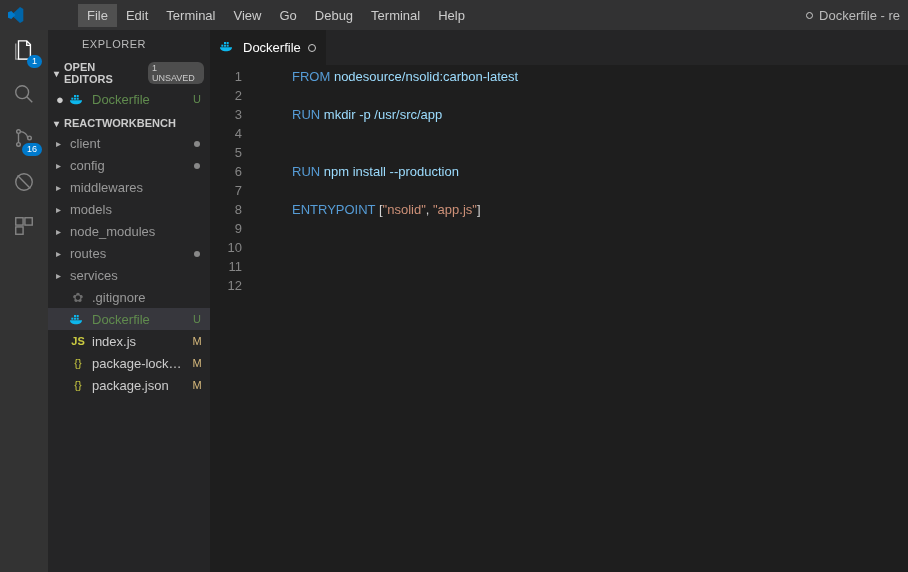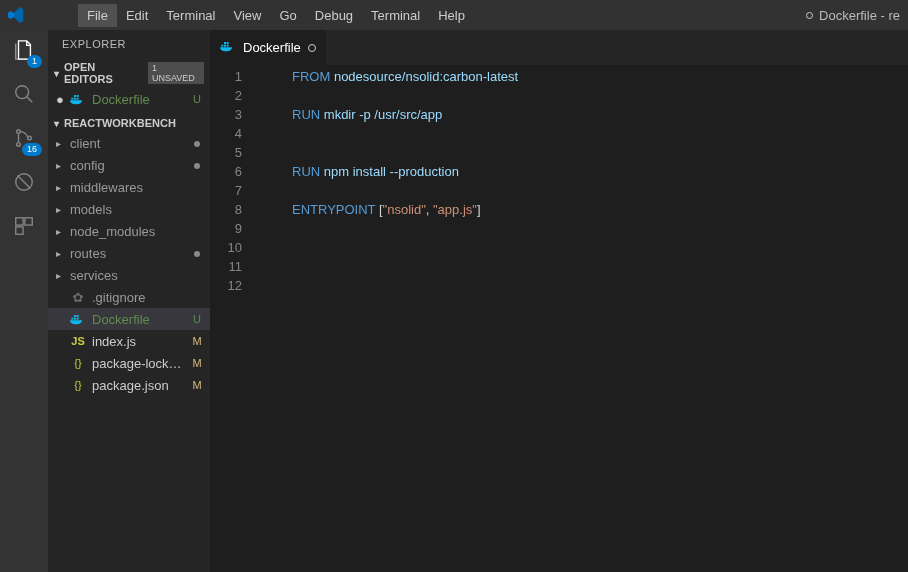--- a/index.html
+++ b/index.html
@@ -11,25 +11,25 @@
   .menu span.active { background:#505050; }
   .title-right { margin-left:auto; display:flex; align-items:center; gap:6px; color:#bbb; }
   .title-right .dot { width:7px; height:7px; border-radius:50%; border:1px solid #ccc; display:inline-block; }
   .main { display:flex; height:calc(100% - 30px); }
   .activitybar { width:48px; background:#333333; display:flex; flex-direction:column; align-items:center; padding-top:6px; gap:16px; }
   .activitybar .icon { width:28px; height:28px; display:flex; align-items:center; justify-content:center; color:#858585; position:relative; cursor:pointer; }
   .activitybar .icon.active { color:#ffffff; }
   .activitybar .icon svg { width:22px; height:22px; stroke:currentColor; fill:none; stroke-width:1.5; }
   .badge { position:absolute; bottom:-4px; right:-4px; background:#007acc; color:#fff; font-size:9px; border-radius:8px; padding:1px 5px; line-height:11px; }
   .sidebar { width:162px; background:#252526; color:#ccc; overflow:hidden; }
-  .sidebar-title { padding:8px 10px 6px 14px; font-size:11px; letter-spacing:0.5px; color:#bbbbbb; }
+  .sidebar-title { padding:8px 10px 6px 34px; font-size:11px; letter-spacing:0.5px; color:#bbbbbb; }
   .section { padding:2px 0; }
   .section-header { padding:3px 6px; font-size:11px; font-weight:700; color:#ccc; display:flex; align-items:center; gap:5px; cursor:pointer; }
   .section-header .chev { font-size:10px; color:#ccc; }
-  .section-header .tag { background:#4d4d4d; color:#ccc; font-size:9px; padding:1px 4px; border-radius:0; font-weight:400; }
+  .section-header .tag { background:#4d4d4d; color:#ccc; font-size:9px; padding:1px 4px; border-radius:6px; font-weight:400; }
   .row { display:flex; align-items:center; height:22px; padding:0 6px 0 8px; gap:6px; cursor:pointer; position:relative; }
   .row .dirty-dot { width:8px; text-align:center; color:#ccc; }
   .row .arrow { width:8px; color:#aaa; font-size:10px; }
   .row .icon { width:16px; display:flex; align-items:center; justify-content:center; }
   .row .label { flex:1; white-space:nowrap; overflow:hidden; text-overflow:ellipsis; }
   .row .status { width:14px; text-align:center; font-size:11px; color:#888; }
   .row.dim .label { color:#999; }
   .row.mod .status { color:#d7ba7d; }
   .row.untracked .status,.row.untracked .label { color:#608b4e; }
   .row.selected { background:#37373d; }

